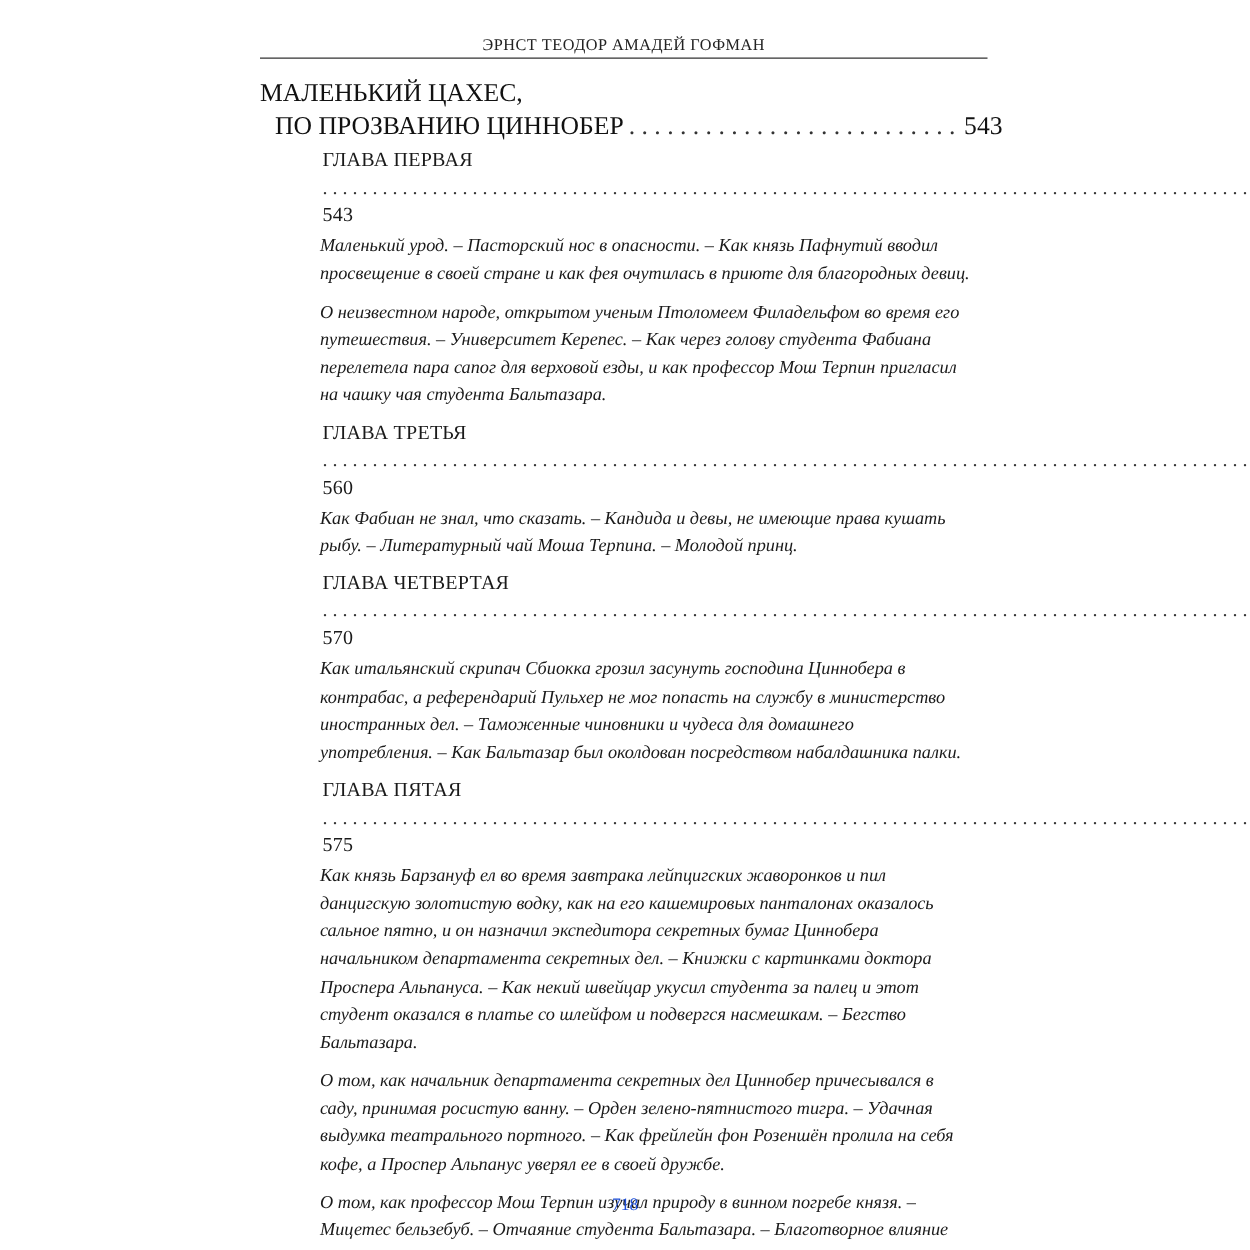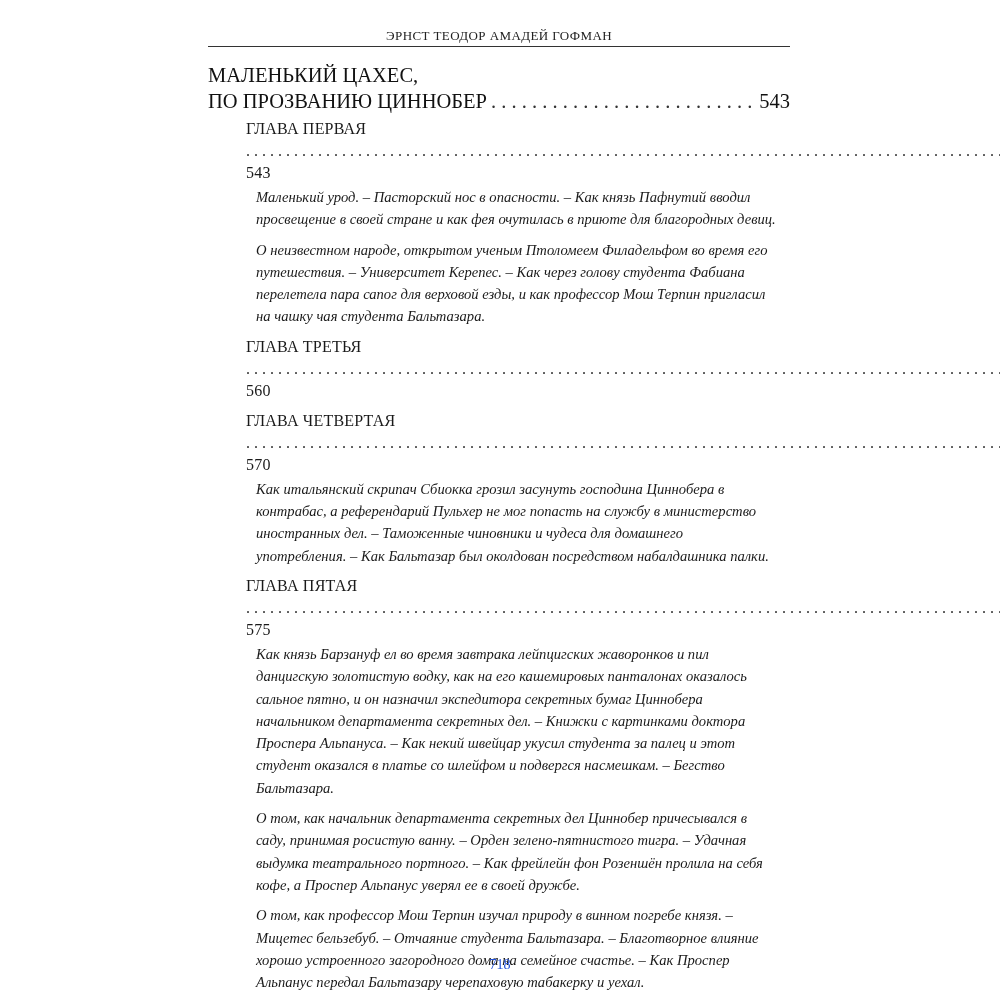--- a/index.html
+++ b/index.html
@@ -45,20 +45,21 @@
       top: 62px;
       font-size: 20.5px;
       line-height: 26px;
       color: #111;
     }
     .leader-row {
       display: flex;
       align-items: baseline;
       width: 100%;
       white-space: nowrap;
+      margin-left: 12px;
     }
     .leader-row .txt { flex: 0 0 auto; }
     .leader-row .dots {
       flex: 1 1 auto;
       overflow: hidden;
       margin: 0 6px 0 4px;
       letter-spacing: 3.2px;
       color: #333;
     }
     .leader-row .dots::before {
@@ -135,20 +136,21 @@
     <div class="chapter">
       <div class="chapter-desc">О неизвестном народе, открытом ученым Птоломеем Филадельфом во время его путешествия. – Университет Керепес. – Как через голову студента Фабиана перелетела пара сапог для верховой езды, и как профессор Мош Терпин пригласил на чашку чая студента Бальтазара.</div>
     </div>
 
     <div class="chapter">
       <div class="chapter-head leader-row">
         <span class="txt">ГЛАВА ТРЕТЬЯ</span>
         <span class="dots"></span>
         <span class="pg">560</span>
       </div>
+      <div class="chapter-desc">Как Фабиан не знал, что сказать. – Кандида и девы, не имеющие права кушать рыбу. – Литературный чай Моша Терпина. – Молодой принц.</div>
     </div>
 
     <div class="chapter">
       <div class="chapter-head leader-row">
         <span class="txt">ГЛАВА ЧЕТВЕРТАЯ</span>
         <span class="dots"></span>
         <span class="pg">570</span>
       </div>
       <div class="chapter-desc">Как итальянский скрипач Сбиокка грозил засунуть господина Циннобера в контрабас, а референдарий Пульхер не мог попасть на службу в министерство иностранных дел. – Таможенные чиновники и чудеса для домашнего употребления. – Как Бальтазар был околдован посредством набалдашника палки.</div>
     </div>

